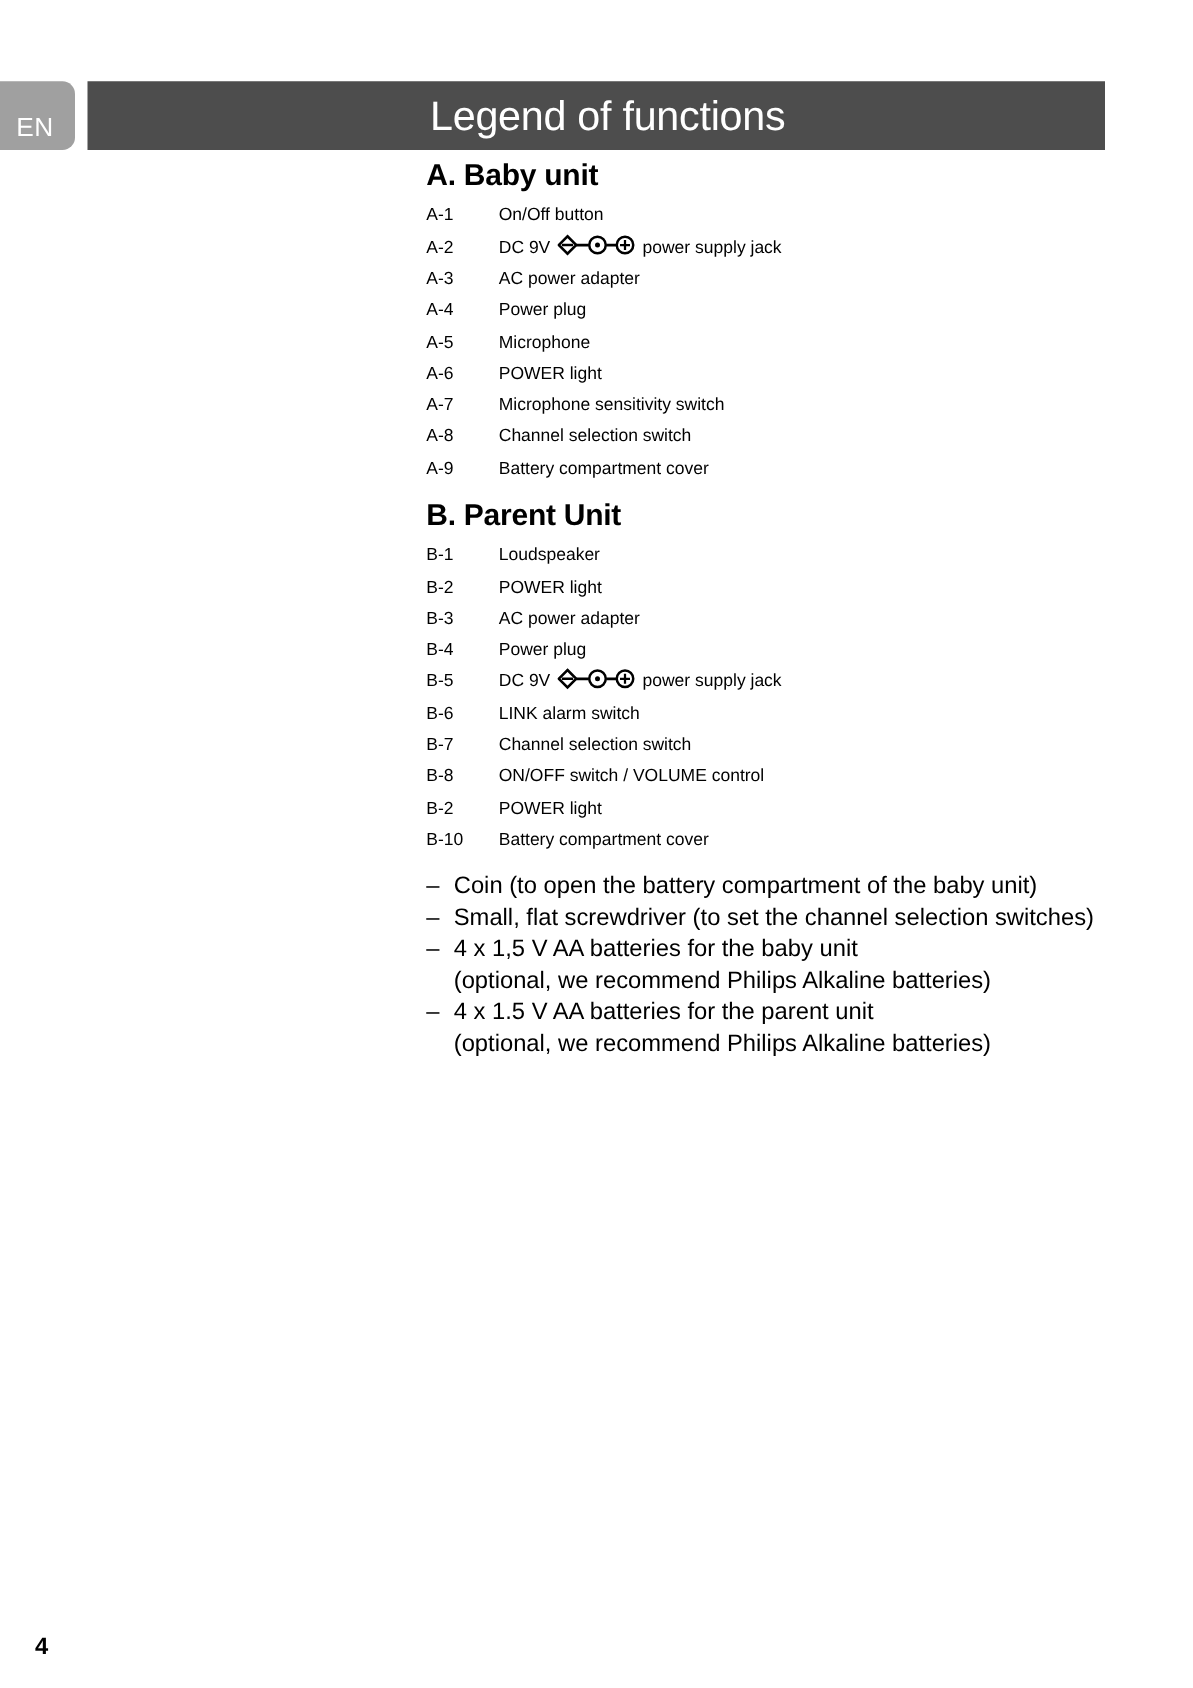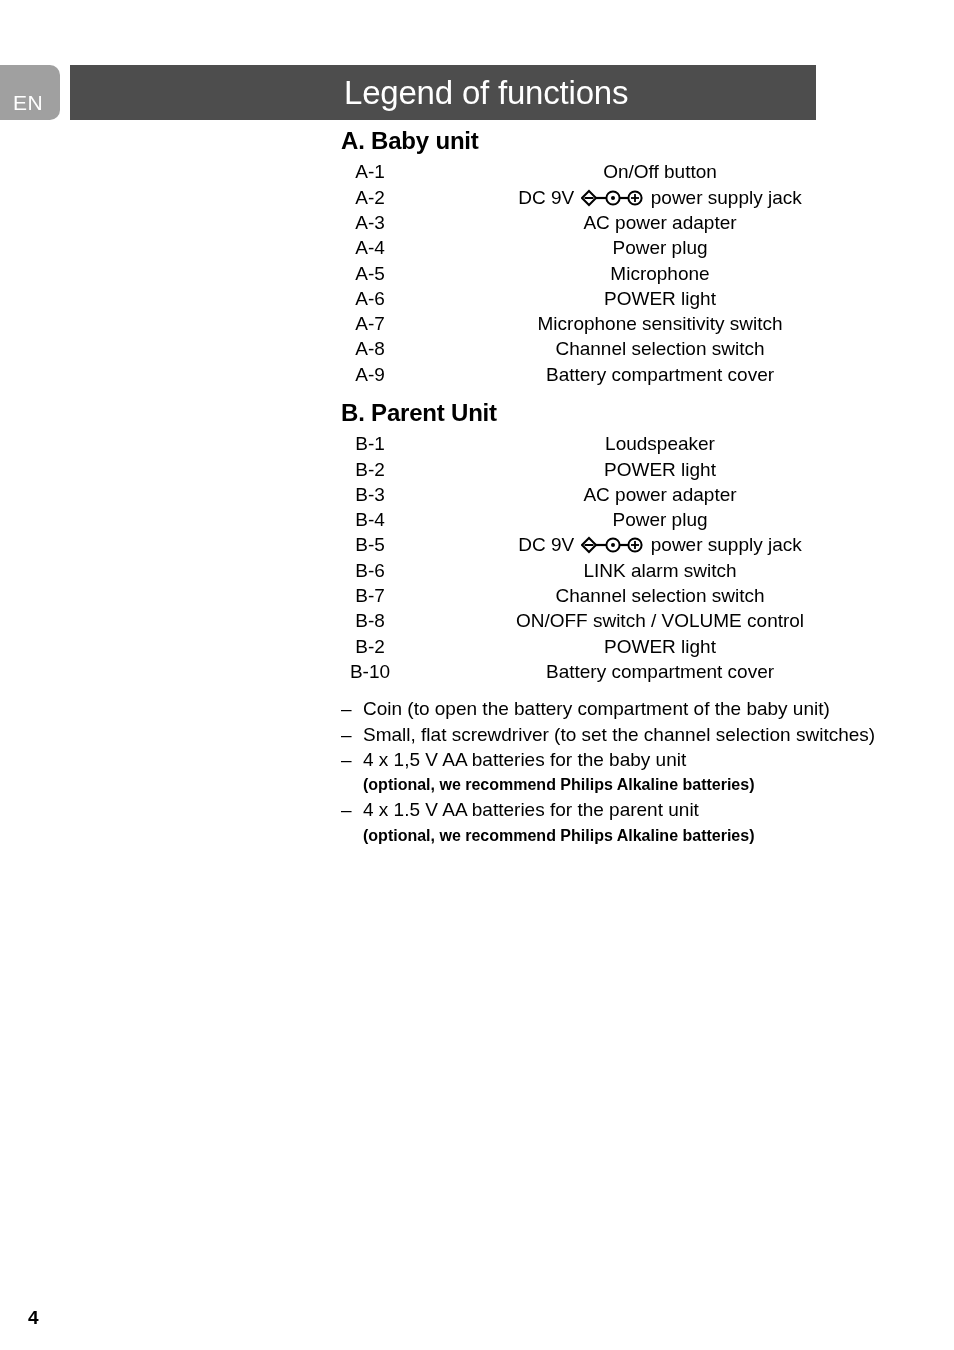--- a/index.html
+++ b/index.html
@@ -41,21 +41,21 @@
     font-size: 21px;
     letter-spacing: 0.5px;
     line-height: 1;
     padding-left: 6px;
     margin-top: 20px;
   }
   #title-bar {
     position: absolute;
     left: 70px;
     top: 0;
-    width: 746px;
+    width: 814px;
     height: 55px;
     background: #4d4d4d;
     display: flex;
     align-items: center;
   }
   #page-title {
     color: #ffffff;
     font-size: 33px;
     font-weight: 400;
     line-height: 1;
@@ -81,24 +81,23 @@
     margin: 0 0 4px 0;
     letter-spacing: -0.2px;
     white-space: nowrap;
   }
 
   .item-list { margin: 0; padding: 0; list-style: none; }
 
   .item-row {
     display: flex;
     align-items: baseline;
-    font-size: 19px;
+    font-size: 14px;
     line-height: 25.3px;
     white-space: nowrap;
-    text-align: center;
   }
   .item-label {
     width: 58px;
     flex: 0 0 58px;
   }
   .item-text { flex: 1 1 auto; }
 
   
   .bullet-list { margin: 0; padding: 0; list-style: none; }
   .bullet-row {
@@ -107,25 +106,24 @@
     font-size: 19px;
     line-height: 25.3px;
     white-space: nowrap;
   }
   .bullet-mark {
     width: 22px;
     flex: 0 0 22px;
   }
   .bullet-text { flex: 1 1 auto; }
   .bullet-sub {
-    font-size: 16px;
+    font-size: 19px;
     line-height: 25.3px;
     padding-left: 22px;
     white-space: nowrap;
-    font-weight: bold;
   }
 
   
   .dc-symbol {
     display: inline-block;
     vertical-align: -3px;
     margin: 0 2px;
   }
 
   

